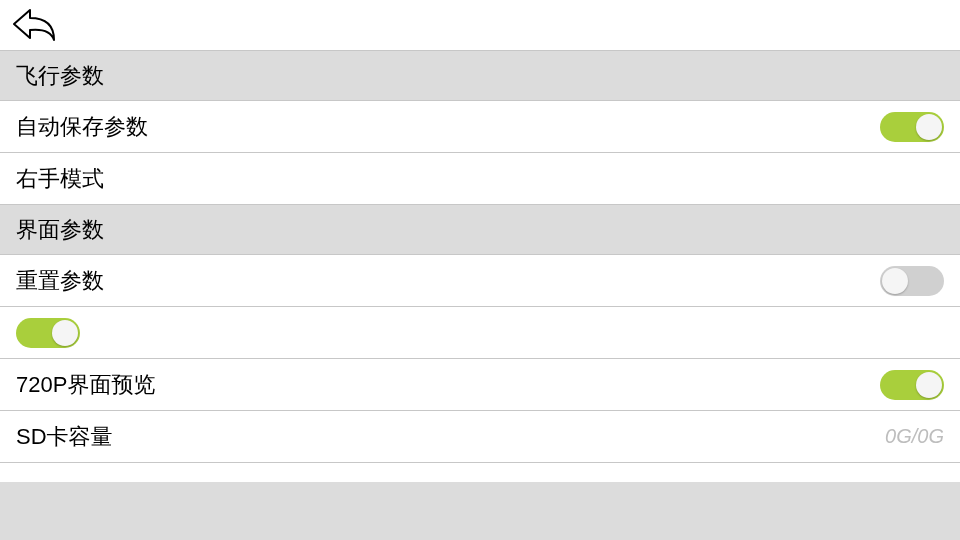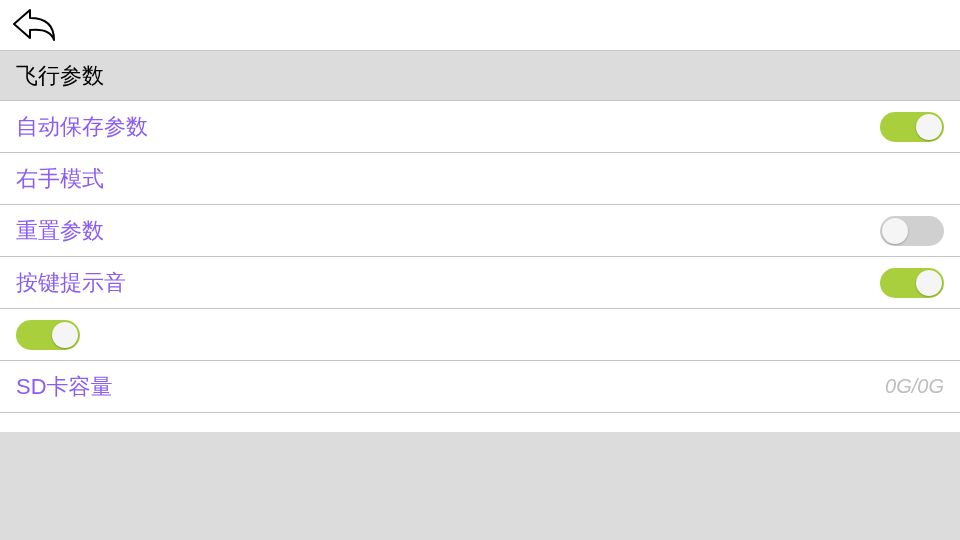--- a/index.html
+++ b/index.html
@@ -38,21 +38,21 @@
     height: 52px;
     background: #ffffff;
     display: flex;
     align-items: center;
     justify-content: space-between;
     padding: 0 16px;
     border-top: 1px solid #c7c7c7;
     font-size: 22px;
   }
   .row:last-child { border-bottom: 1px solid #c7c7c7; }
-  .row .label { color: #8b5cf6; }
+  .row .label { color: #000000; }
   .row .value { color: #bdbdbd; font-size: 20px; font-style: italic; }
   .toggle {
     width: 64px;
     height: 30px;
     border-radius: 15px;
     position: relative;
     flex-shrink: 0;
   }
   .toggle.on  { background: #a9cf3c; }
   .toggle.off { background: #d0d0d0; }
@@ -92,33 +92,36 @@
   <div class="row">
     <span class="label">自动保存参数</span>
     <span class="toggle on">
       <span class="knob"></span>
     </span>
   </div>
   <div class="row">
     <span class="label">右手模式</span>
   </div>
 
+  <div class="section-header">
+    <span>界面参数</span>
+  </div>
   <div class="row">
     <span class="label">重置参数</span>
     <span class="toggle off">
       <span class="knob"></span>
     </span>
   </div>
   <div class="row">
-    <span class="label">按键提示音</span>
     <span class="toggle on">
       <span class="knob"></span>
     </span>
   </div>
   <div class="row">
+    <span class="label">720P界面预览</span>
     <span class="toggle on">
       <span class="knob"></span>
     </span>
   </div>
 
   <div class="row">
     <span class="label">SD卡容量</span>
     <span class="value">0G/0G</span>
   </div>
 

